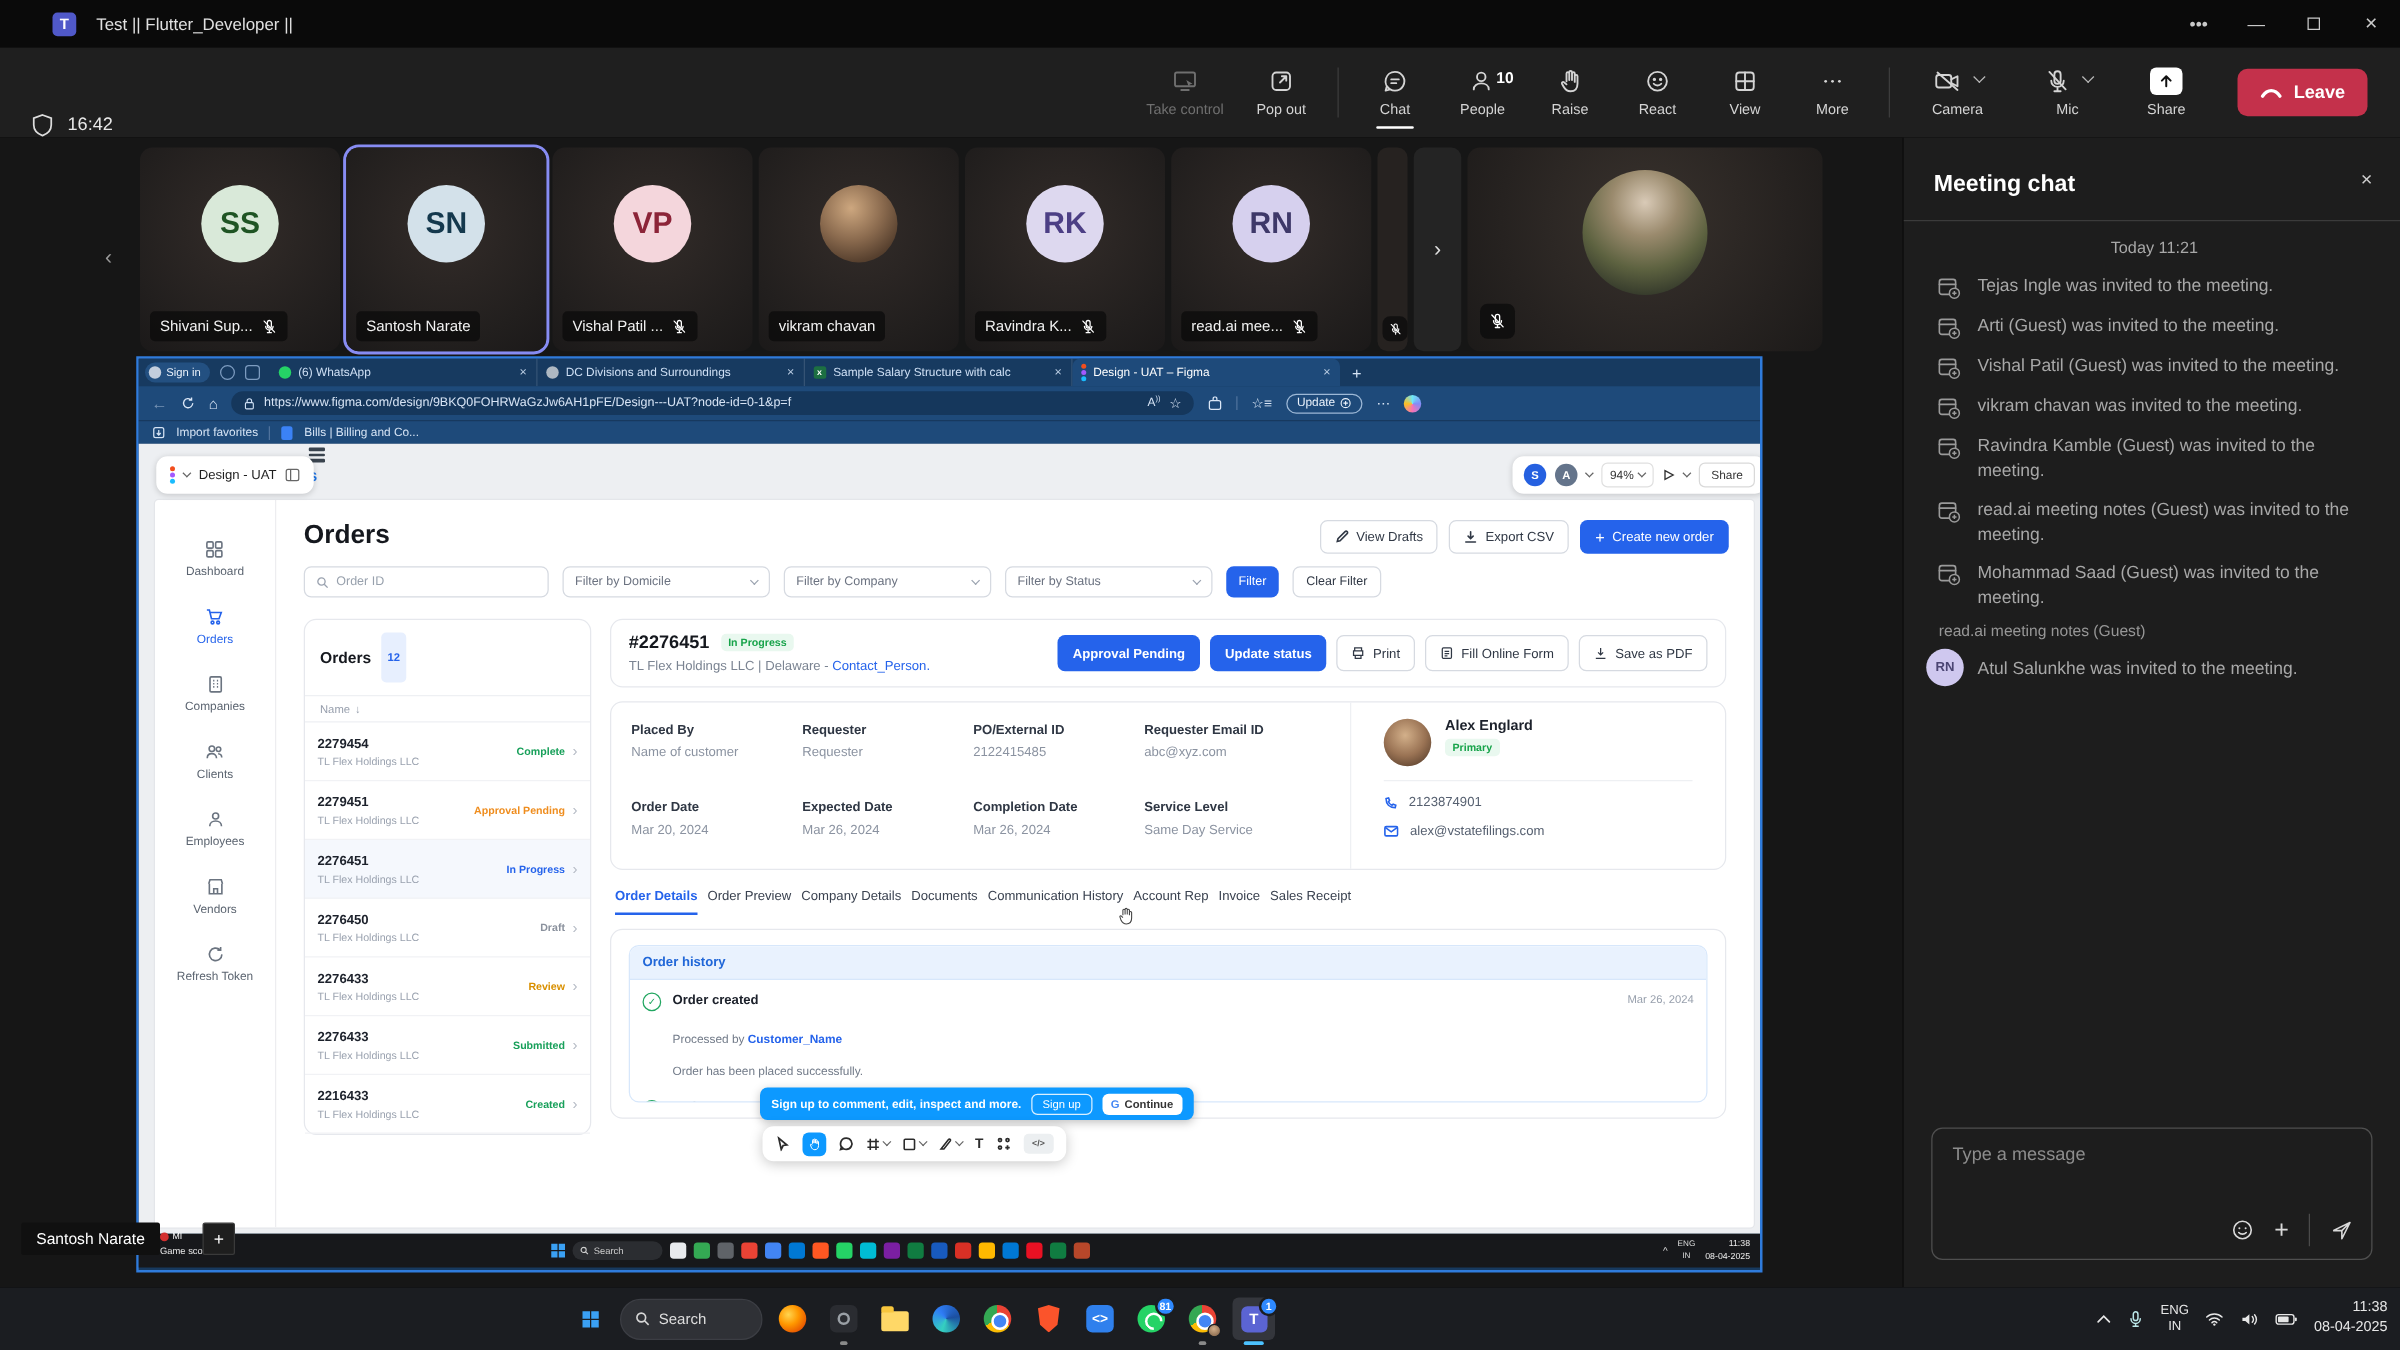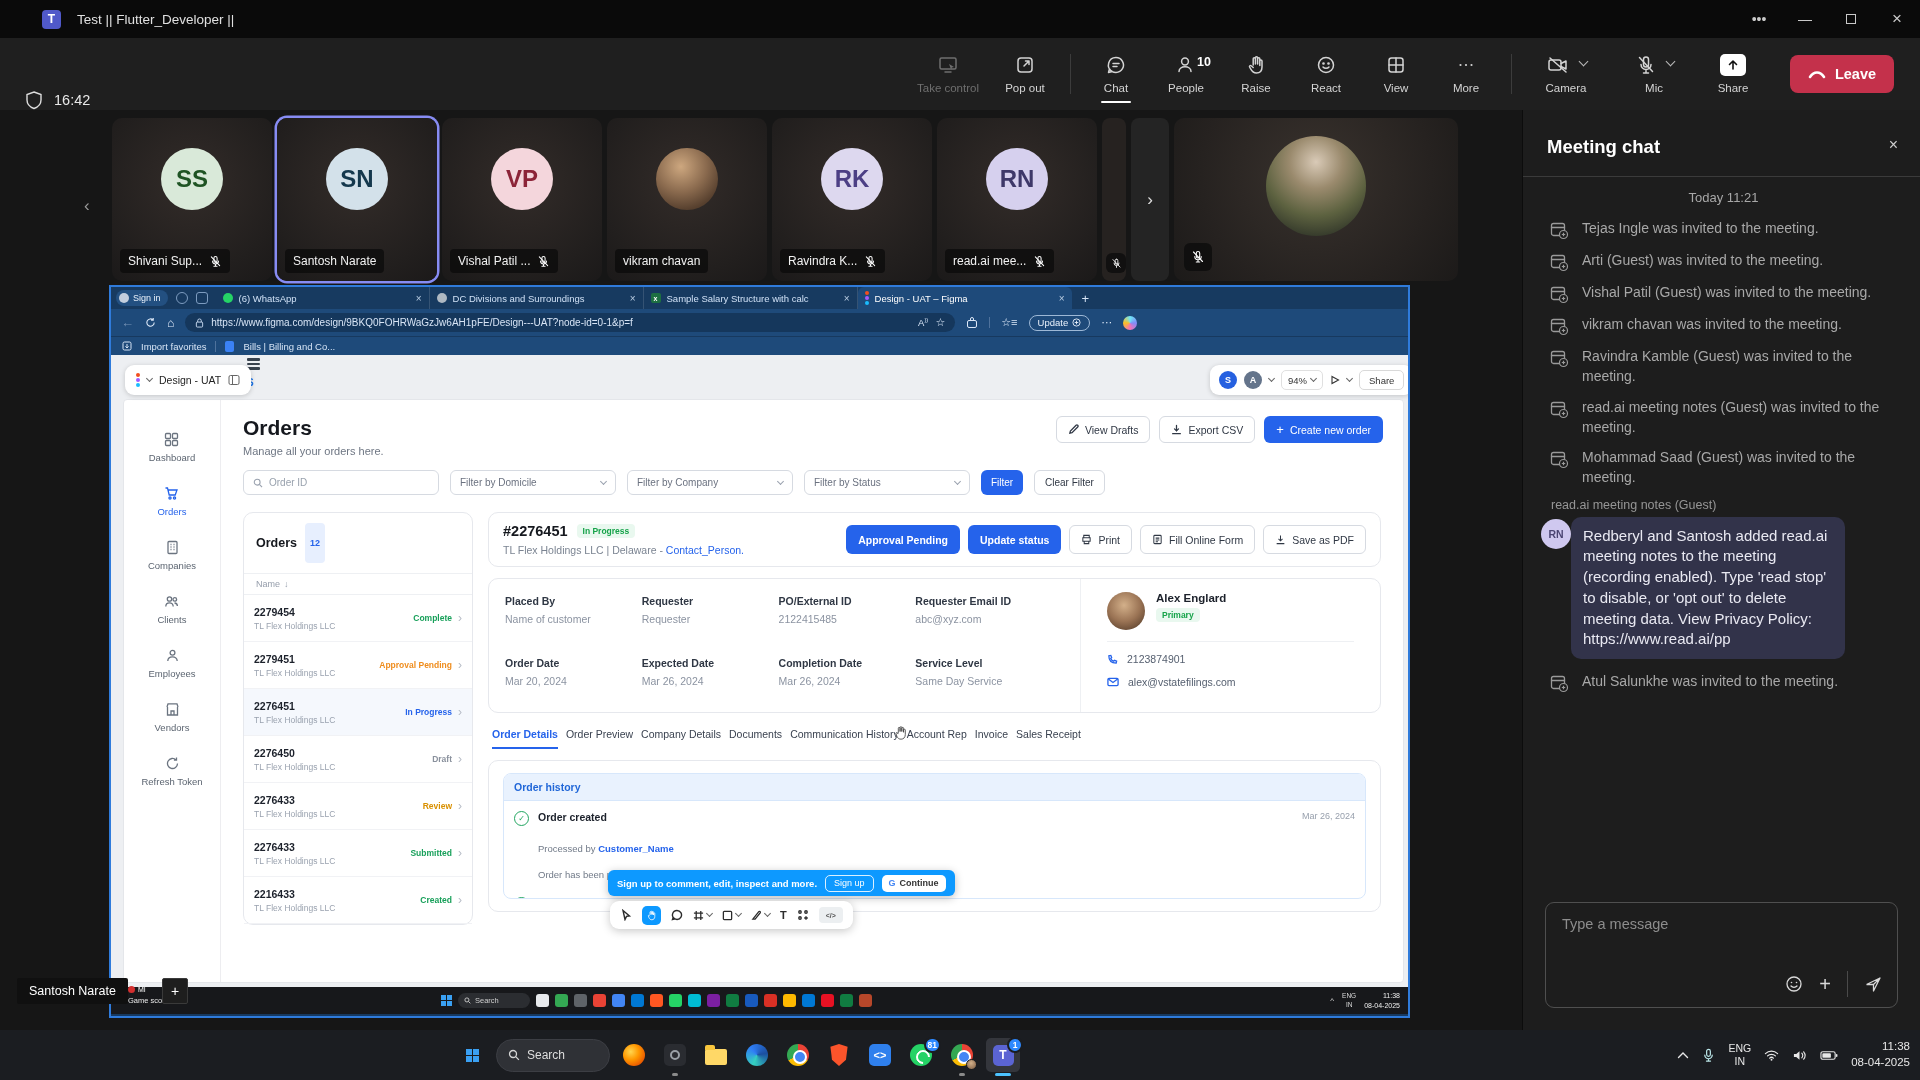--- a/index.html
+++ b/index.html
@@ -647,21 +647,20 @@
             <svg width="15" height="15" viewBox="0 0 15 15">
                 <path d="M12.5 7.5 a5 5 0 1 1 -1.5-3.6 M11.5 1.5 v2.6 h-2.6"></path>
               </svg>
             <span>Refresh Token</span>
           </div>
         </div>
 
         <div class="appmain">
           <div class="ahead">
             <h1>Orders</h1>
-            <p>Manage all your orders here.</p>
             <div class="headbtns">
               <div class="obtn">
                 <svg width="11" height="11" viewBox="0 0 12 12">
                     <path d="M2 10 l.6-2.4 L8.8 1.4 a1 1 0 0 1 1.8 1.8 L4.4 9.4 Z"></path>
                   </svg>
                 <span>View Drafts</span>
               </div>
               <div class="obtn">
                 <svg width="11" height="11" viewBox="0 0 12 12">
                     <path d="M6 1.5 v6 M3.8 5.3 L6 7.5 l2.2-2.2 M1.8 10.5 h8.4"></path>
@@ -1138,21 +1137,20 @@
             </g>
             <circle cx="14.5" cy="14.5" r="4" fill="#1d1d1d" stroke="#9a9a9a" stroke-width="1.2"></circle>
             <path d="M14.5 12.8 v3.4 M12.8 14.5 h3.4" stroke="#9a9a9a" stroke-width="1.2"></path>
           </svg>
           <div class="tx">Mohammad Saad (Guest) was invited to the meeting.</div>
         </div>
       </div>
     <div class="sender">read.ai meeting notes (Guest)</div>
     <div class="bub-row">
       <div class="bub-av">RN</div>
-      <div class="bubble">Redberyl and Santosh added read.ai meeting notes to the meeting (recording enabled). Type 'read stop' to disable, or 'opt out' to delete meeting data. View Privacy Policy: https://www.read.ai/pp</div>
     </div>
     <div data-repeat="chat.invites_after">
       
     
         <div class="sysmsg">
           <svg class="calico" width="20" height="20" viewBox="0 0 20 20">
             <g stroke="#9a9a9a" stroke-width="1.3" fill="none" stroke-linecap="round">
               <rect x="2.5" y="3.5" width="13" height="12" rx="2"></rect>
               <path d="M2.5 7.5 h13"></path>
             </g>

